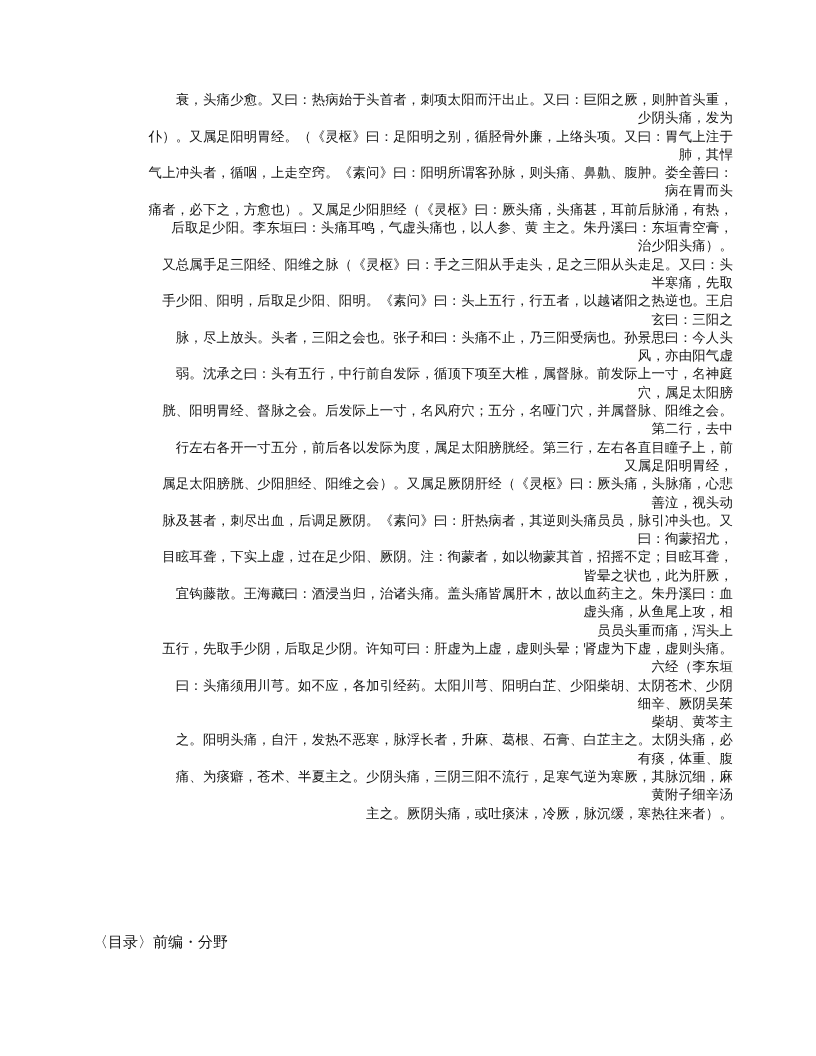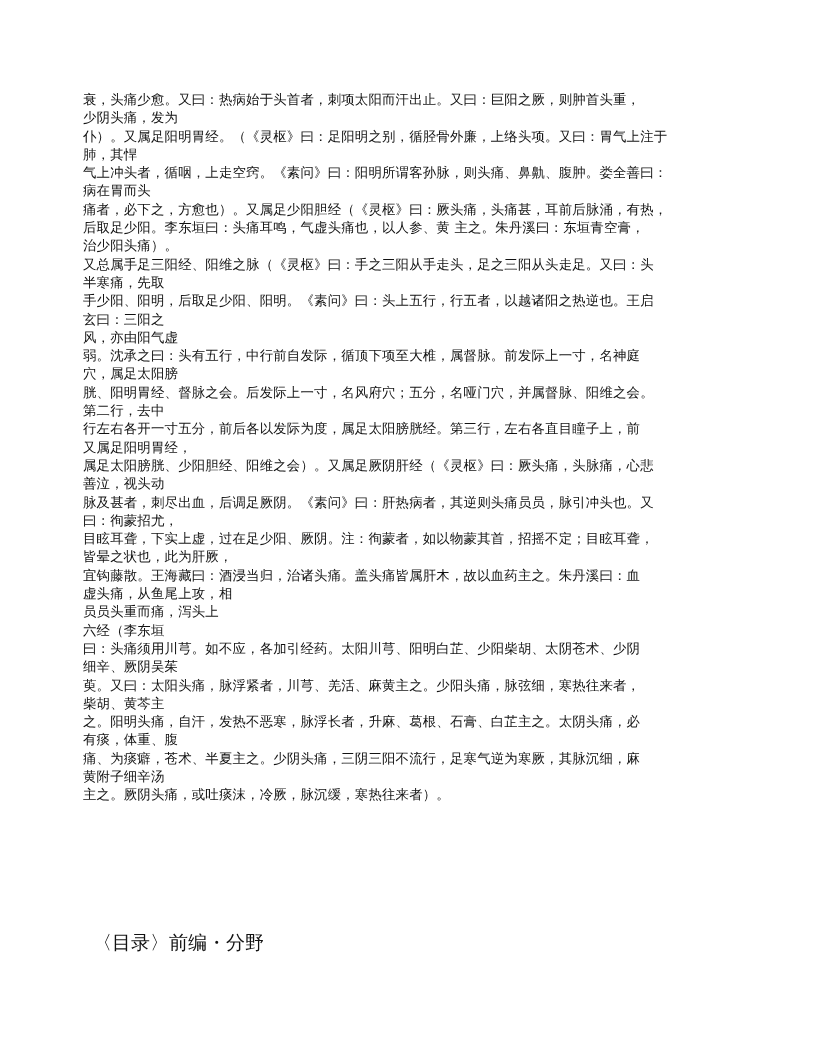--- a/index.html
+++ b/index.html
@@ -10,37 +10,38 @@
   body {
     width: 816px;
     height: 1056px;
     position: relative;
     overflow: hidden;
     font-family: "DejaVu Serif", "Liberation Serif", serif;
     color: #111111;
   }
   .page {
     position: absolute;
-    left: 83px;
+    left: 93px;
     top: 91px;
     width: 640px;
+    text-align: right;
   }
   .line {
     display: block;
     font-size: 13.4px;
     line-height: 18.3px;
     height: 18.3px;
     white-space: pre;
     letter-spacing: 0.2px;
   }
   .footer {
     position: absolute;
     left: 93px;
     top: 933px;
-    font-size: 19px;
+    font-size: 15px;
     line-height: 18px;
     white-space: pre;
     color: #111111;
   }
 </style>
 </head>
 <body>
 
 <div class="page">
   <span class="line">衰，头痛少愈。又曰：热病始于头首者，刺项太阳而汗出止。又曰：巨阳之厥，则肿首头重，</span>
@@ -49,40 +50,41 @@
   <span class="line">肺，其悍</span>
   <span class="line">气上冲头者，循咽，上走空窍。《素问》曰：阳明所谓客孙脉，则头痛、鼻鼽、腹肿。娄全善曰：</span>
   <span class="line">病在胃而头</span>
   <span class="line">痛者，必下之，方愈也）。又属足少阳胆经（《灵枢》曰：厥头痛，头痛甚，耳前后脉涌，有热，</span>
   <span class="line">后取足少阳。李东垣曰：头痛耳鸣，气虚头痛也，以人参、黄 主之。朱丹溪曰：东垣青空膏，</span>
   <span class="line">治少阳头痛）。</span>
   <span class="line">又总属手足三阳经、阳维之脉（《灵枢》曰：手之三阳从手走头，足之三阳从头走足。又曰：头</span>
   <span class="line">半寒痛，先取</span>
   <span class="line">手少阳、阳明，后取足少阳、阳明。《素问》曰：头上五行，行五者，以越诸阳之热逆也。王启</span>
   <span class="line">玄曰：三阳之</span>
+  <span class="line">脉，尽上放头。头者，三阳之会也。张子和曰：头痛不止，乃三阳受病也。孙景思曰：今人头</span>
   <span class="line">风，亦由阳气虚</span>
   <span class="line">弱。沈承之曰：头有五行，中行前自发际，循顶下项至大椎，属督脉。前发际上一寸，名神庭</span>
   <span class="line">穴，属足太阳膀</span>
   <span class="line">胱、阳明胃经、督脉之会。后发际上一寸，名风府穴；五分，名哑门穴，并属督脉、阳维之会。</span>
   <span class="line">第二行，去中</span>
   <span class="line">行左右各开一寸五分，前后各以发际为度，属足太阳膀胱经。第三行，左右各直目瞳子上，前</span>
   <span class="line">又属足阳明胃经，</span>
   <span class="line">属足太阳膀胱、少阳胆经、阳维之会）。又属足厥阴肝经（《灵枢》曰：厥头痛，头脉痛，心悲</span>
   <span class="line">善泣，视头动</span>
   <span class="line">脉及甚者，刺尽出血，后调足厥阴。《素问》曰：肝热病者，其逆则头痛员员，脉引冲头也。又</span>
   <span class="line">曰：徇蒙招尤，</span>
   <span class="line">目眩耳聋，下实上虚，过在足少阳、厥阴。注：徇蒙者，如以物蒙其首，招摇不定；目眩耳聋，</span>
   <span class="line">皆晕之状也，此为肝厥，</span>
   <span class="line">宜钩藤散。王海藏曰：酒浸当归，治诸头痛。盖头痛皆属肝木，故以血药主之。朱丹溪曰：血</span>
   <span class="line">虚头痛，从鱼尾上攻，相</span>
   <span class="line">员员头重而痛，泻头上</span>
+  <span class="line">五行，先取手少阴，后取足少阴。许知可曰：肝虚为上虚，虚则头晕；肾虚为下虚，虚则头痛。</span>
   <span class="line">六经（李东垣</span>
   <span class="line">曰：头痛须用川芎。如不应，各加引经药。太阳川芎、阳明白芷、少阳柴胡、太阴苍术、少阴</span>
   <span class="line">细辛、厥阴吴茱</span>
-  <span class="line">萸。又曰：太阳头痛，脉浮紧者，川芎、羌活、麻黄主之。少阳头痛，脉弦细，寒热往来者，</span>
   <span class="line">柴胡、黄芩主</span>
   <span class="line">之。阳明头痛，自汗，发热不恶寒，脉浮长者，升麻、葛根、石膏、白芷主之。太阴头痛，必</span>
   <span class="line">有痰，体重、腹</span>
   <span class="line">痛、为痰癖，苍术、半夏主之。少阴头痛，三阴三阳不流行，足寒气逆为寒厥，其脉沉细，麻</span>
   <span class="line">黄附子细辛汤</span>
   <span class="line">主之。厥阴头痛，或吐痰沫，冷厥，脉沉缓，寒热往来者）。</span>
 </div>
 
 <div class="footer">〈目录〉前编・分野</div>
 

